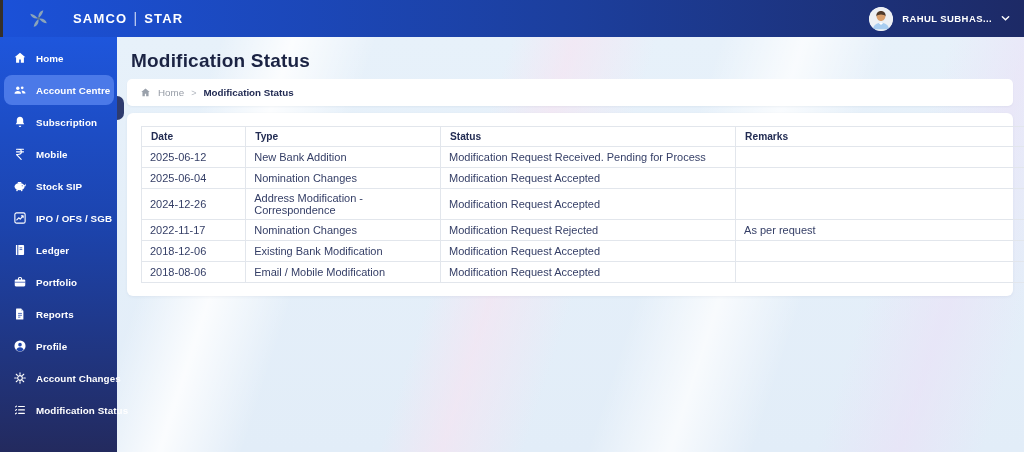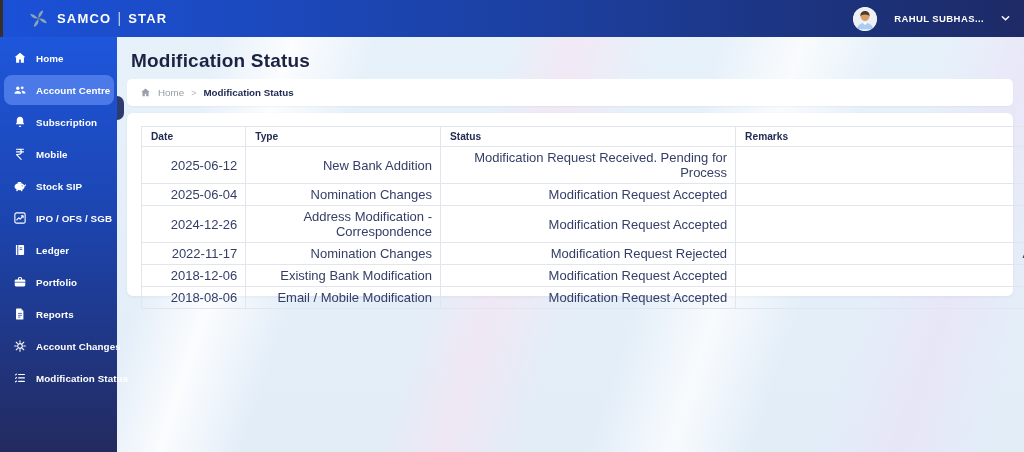--- a/index.html
+++ b/index.html
@@ -5,25 +5,25 @@
   * { margin:0; padding:0; box-sizing:border-box; }
   html,body { width:1024px; height:452px; }
   body { font-family:"Liberation Sans", sans-serif; overflow:hidden; }
   .app { position:relative; width:1024px; height:452px; background:#e9f2fa; overflow:hidden; }
 
   
   .topbar { position:absolute; left:0; top:0; width:1024px; height:37px;
     background:linear-gradient(90deg,#1b51d8 0%,#1c3f9e 55%,#1d2a66 100%);
     display:flex; align-items:center; justify-content:space-between; z-index:5; }
   .edge-strip { position:absolute; left:0; top:0; width:3px; height:37px; background:#363029; z-index:6; }
-  .brand { display:flex; align-items:center; gap:8px; padding-left:28px; }
+  .brand { display:flex; align-items:center; gap:24px; padding-left:28px; }
   .brand .logo-svg { width:21px; height:21px; display:block; }
   .brand-text { color:#fff; font-weight:700; font-size:13px; letter-spacing:1.2px; display:flex; align-items:center; gap:6px; }
   .brand-text .divider { font-weight:400; opacity:.75; font-size:14px; position:relative; top:-1px; }
-  .user-menu { display:flex; align-items:center; gap:17px; padding-right:14px; cursor:pointer; }
+  .user-menu { display:flex; align-items:center; gap:9px; padding-right:14px; cursor:pointer; }
   .avatar { width:24px; height:24px; border-radius:50%; overflow:hidden; background:#e9edf2; flex:0 0 auto; }
   .avatar svg { display:block; width:24px; height:24px; }
   .user-name { color:#fff; font-size:9.5px; font-weight:700; letter-spacing:.4px; }
   .user-caret { display:block; width:9px; height:9px; }
 
   
   .sidebar { position:absolute; left:0; top:37px; width:117px; height:415px;
     background:linear-gradient(180deg,#1e56dc 0%,#1c44ae 45%,#232a5e 100%); z-index:4; padding-top:4px; }
   .nav-item { display:flex; align-items:center; gap:9px; height:30px; margin:2px 3px 2px 4px;
     padding:0 8px; border-radius:8px; cursor:pointer; }
@@ -49,21 +49,21 @@
   .crumb-home-icon svg { width:11px; height:11px; display:block; }
   .crumb-link { font-size:9.8px; color:#969ca6; cursor:pointer; }
   .crumb-sep { font-size:9px; color:#b3b8c0; }
   .crumb-current { font-size:9.8px; color:#232c54; font-weight:700; }
 
   .card { position:absolute; left:10px; top:76px; width:886px; height:183px; background:#fff;
     border-radius:6px; box-shadow:0 1px 3px rgba(30,50,100,.06); padding:13px 14px; }
   table { width:975px; border-collapse:collapse; table-layout:fixed; }
   th, td { border:1px solid #e2e6ec; }
   th { text-align:left; font-size:10.2px; font-weight:700; color:#222c53; padding:4px 9px; height:20px; }
-  td { text-align:right; font-size:13px; color:#343e66; padding:3px 8px; height:21px; }
+  td { text-align:left; font-size:11px; color:#343e66; padding:3px 8px; height:21px; }
 </style>
 </head>
 <body>
 
 <div class="app">
 
   <div class="topbar">
     <div class="brand">
       <svg class="logo-svg" viewBox="0 0 24 24">
         <g fill="#8aa4ba">
@@ -194,20 +194,30 @@
     <span class="icon">
           <svg viewBox="0 0 24 24">
             <path fill="#fff" d="M6.2 2.5h7.6l4 4.2v13.8a1 1 0 0 1-1 1H6.2a1 1 0 0 1-1-1v-17a1 1 0 0 1 1-1z"></path>
             <path d="M13.8 2.5v4.2h4" fill="#c9d4e6"></path>
             <path d="M8.7 11h6.6M8.7 14.2h6.6M8.7 17.4h4" stroke="#1e44ad" stroke-width="1.3"></path>
           </svg>
         </span>
     <span class="label">Reports</span>
   </div>
 
+  <div class="nav-item">
+    <span class="icon">
+          <svg viewBox="0 0 24 24">
+            <circle cx="12" cy="12" r="9.5" fill="#fff"></circle>
+            <circle cx="12" cy="9.7" r="3.1" fill="#1e44ad"></circle>
+            <path d="M5.7 18.3c1.2-2.8 3.5-4.2 6.3-4.2s5.1 1.4 6.3 4.2a9.5 9.5 0 0 1-12.6 0z" fill="#1e44ad"></path>
+          </svg>
+        </span>
+    <span class="label">Profile</span>
+  </div>
 
   <div class="nav-item">
     <span class="icon">
           <svg viewBox="0 0 24 24">
             <circle cx="12" cy="12" r="4" fill="none" stroke="#fff" stroke-width="1.9" stroke-linecap="round" stroke-linejoin="round"></circle>
             <path fill="none" stroke="#fff" stroke-width="1.9" stroke-linecap="round" stroke-linejoin="round" d="M12 2.9v2.8M12 18.3v2.8M2.9 12h2.8M18.3 12h2.8M5.6 5.6l2 2M16.4 16.4l2 2M18.4 5.6l-2 2M7.6 16.4l-2 2"></path>
           </svg>
         </span>
     <span class="label">Account Changes</span>
   </div>

